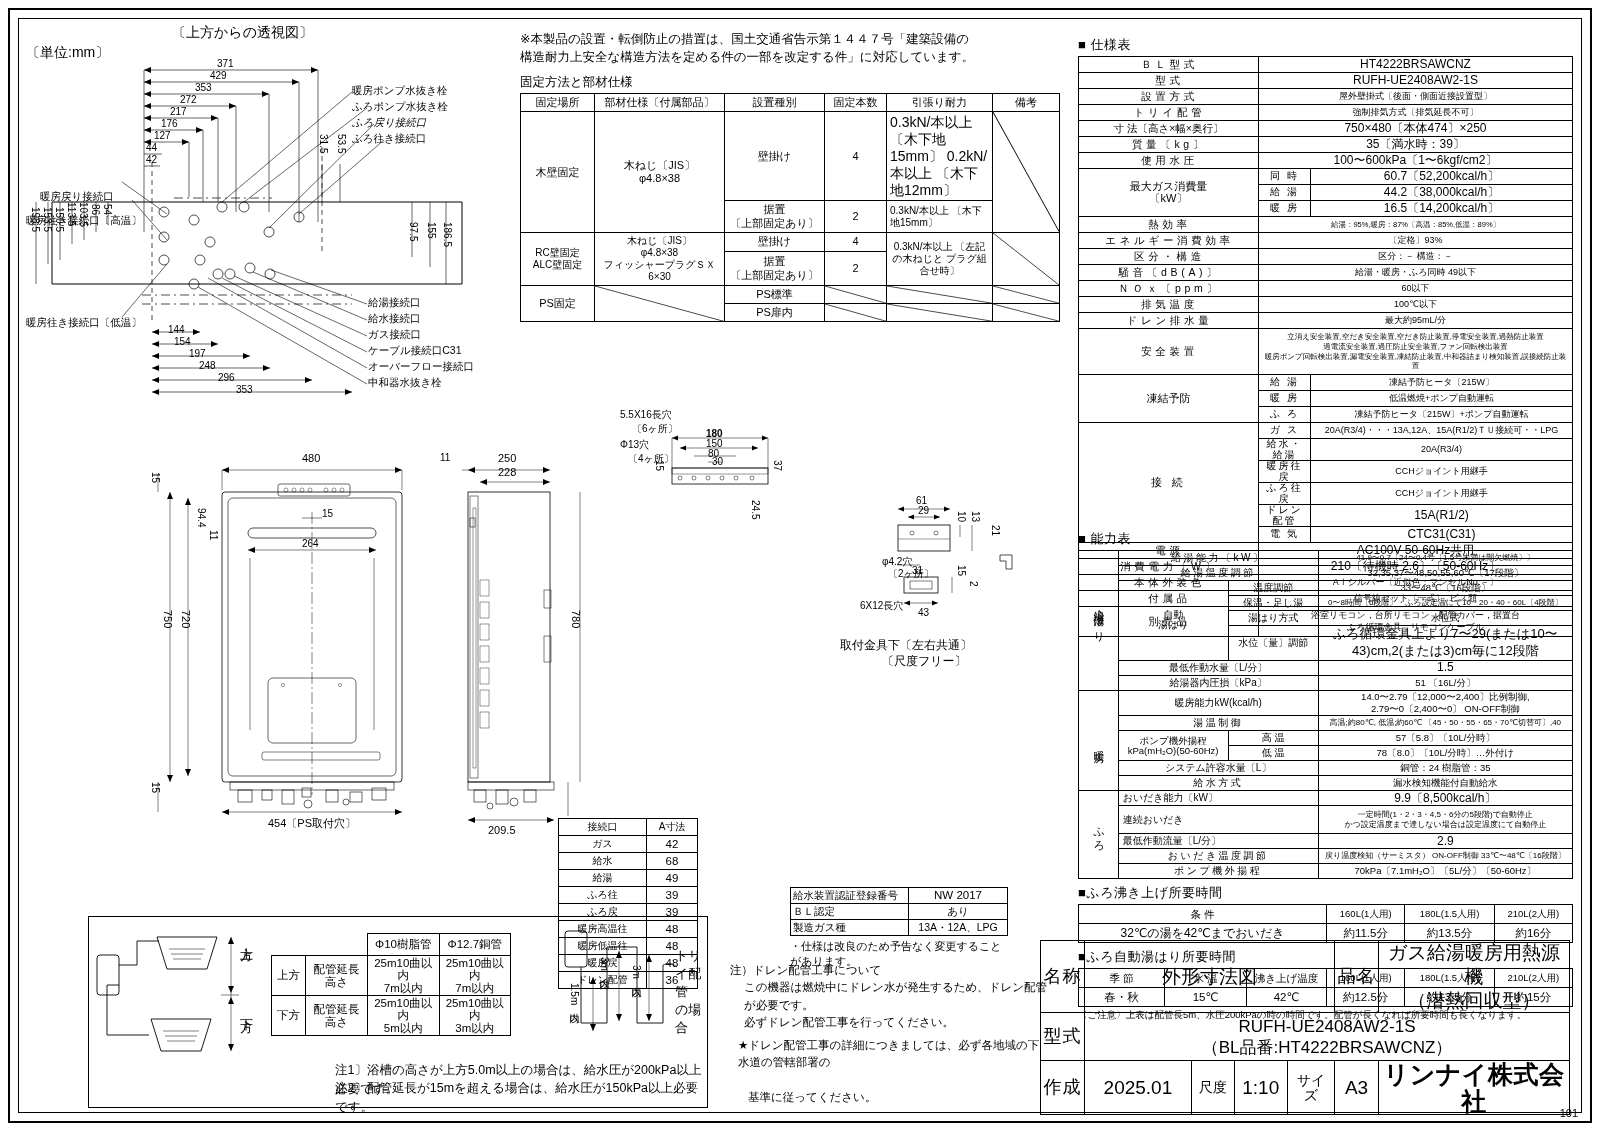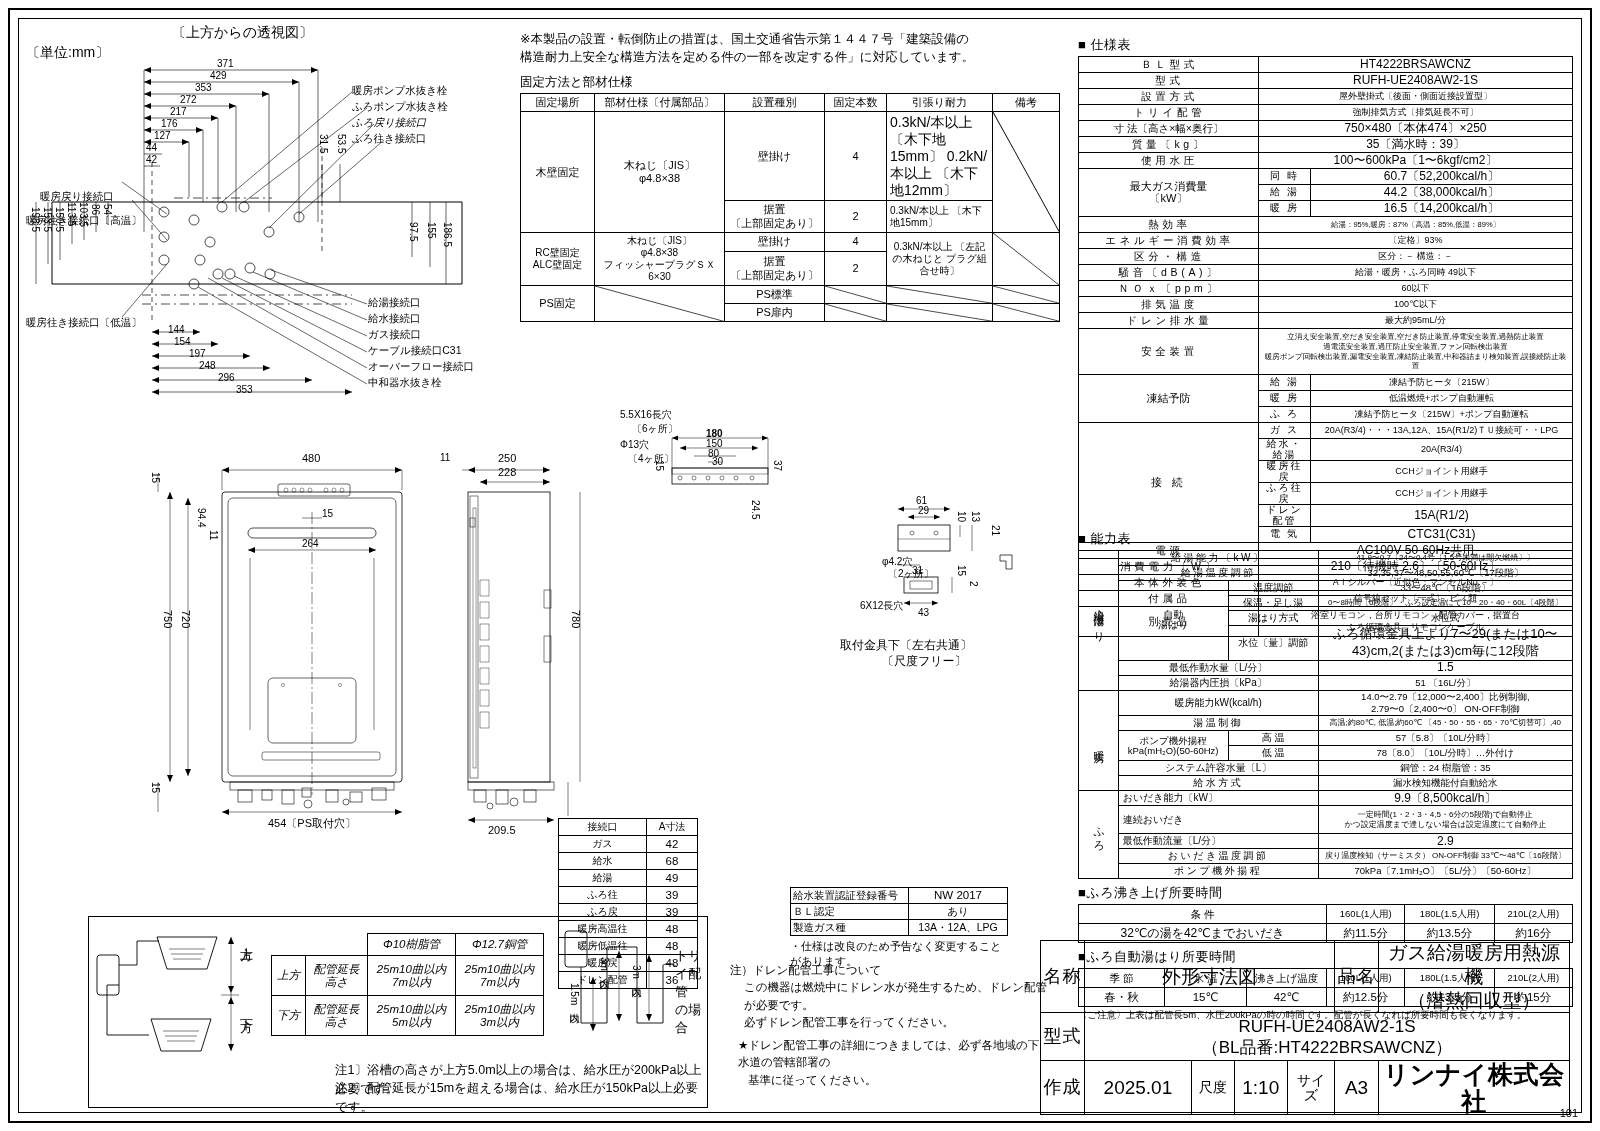--- a/index.html
+++ b/index.html
@@ -664,21 +664,21 @@
     </tbody>
       </table>
     <div style="font-size:11px; margin-top:3px;">・仕様は改良のため予告なく変更することがあります。</div>
   </div>
 
   <div class="abs" style="left:730px; top:962px; width:320px;">
     <div class="note-txt">注）ドレン配管工事について</div>
     <div class="note-txt" style="margin-left:14px;">この機器は燃焼中にドレン水が発生するため、ドレン配管が必要です。</div>
     <div class="note-txt" style="margin-left:14px;">必ずドレン配管工事を行ってください。</div>
     <div class="note-txt" style="margin-left:8px; margin-top:6px;">★ドレン配管工事の詳細につきましては、必ず各地域の下水道の管轄部署の</div>
-    <div class="note-txt" style="margin-left:18px;">基準に従ってください。</div>
+    <div class="note-txt" style="margin-left:18px;margin-top:17px;">基準に従ってください。</div>
   </div>
 
   <div class="abs" style="left:88px; top:916px; width:620px; height:192px; border:1px solid #000;">
     <svg class="abs" style="left:4px; top:6px;" width="160" height="140" viewBox="0 0 160 140">
       <g stroke="#000" fill="none" stroke-width="0.9">
         <rect x="4" y="32" width="22" height="40" rx="3"></rect>
         <path d="M26 42 L44 42 L44 18 L66 18"></path>
         <path d="M26 62 L14 62 L14 112 L56 112"></path>
 
         <path d="M64 14 L124 14 L114 46 L74 46 Z"></path>
@@ -704,21 +704,21 @@
           <polygon points="138,14 135,21 141,21"></polygon>
             <polygon points="138,70 135,63 141,63"></polygon>
           <polygon points="138,74 135,81 141,81"></polygon>
             <polygon points="138,128 135,121 141,121"></polygon>
         </g>
       </g>
     </svg>
     <div class="abs dim vert" style="left:148px; top:20px; font-size:13px;">上方</div>
     <div class="abs dim vert" style="left:148px; top:92px; font-size:13px;">下方</div>
 
-    <div class="abs" style="left:182px; top:16px; width:273px;font-style:italic;">
+    <div class="abs" style="left:182px; top:16px; width:240px;">
       <table>
         <tbody>
             <tr>
           <td style="width:34px; border:none;"></td>
           <td style="width:62px; border:none;"></td>
           <td style="font-size:11.5px; height:22px;">Φ10樹脂管</td>
           <td style="font-size:11.5px;">Φ12.7銅管</td>
         </tr>
         <tr>
           <td style="font-size:11.5px;">上方</td>

